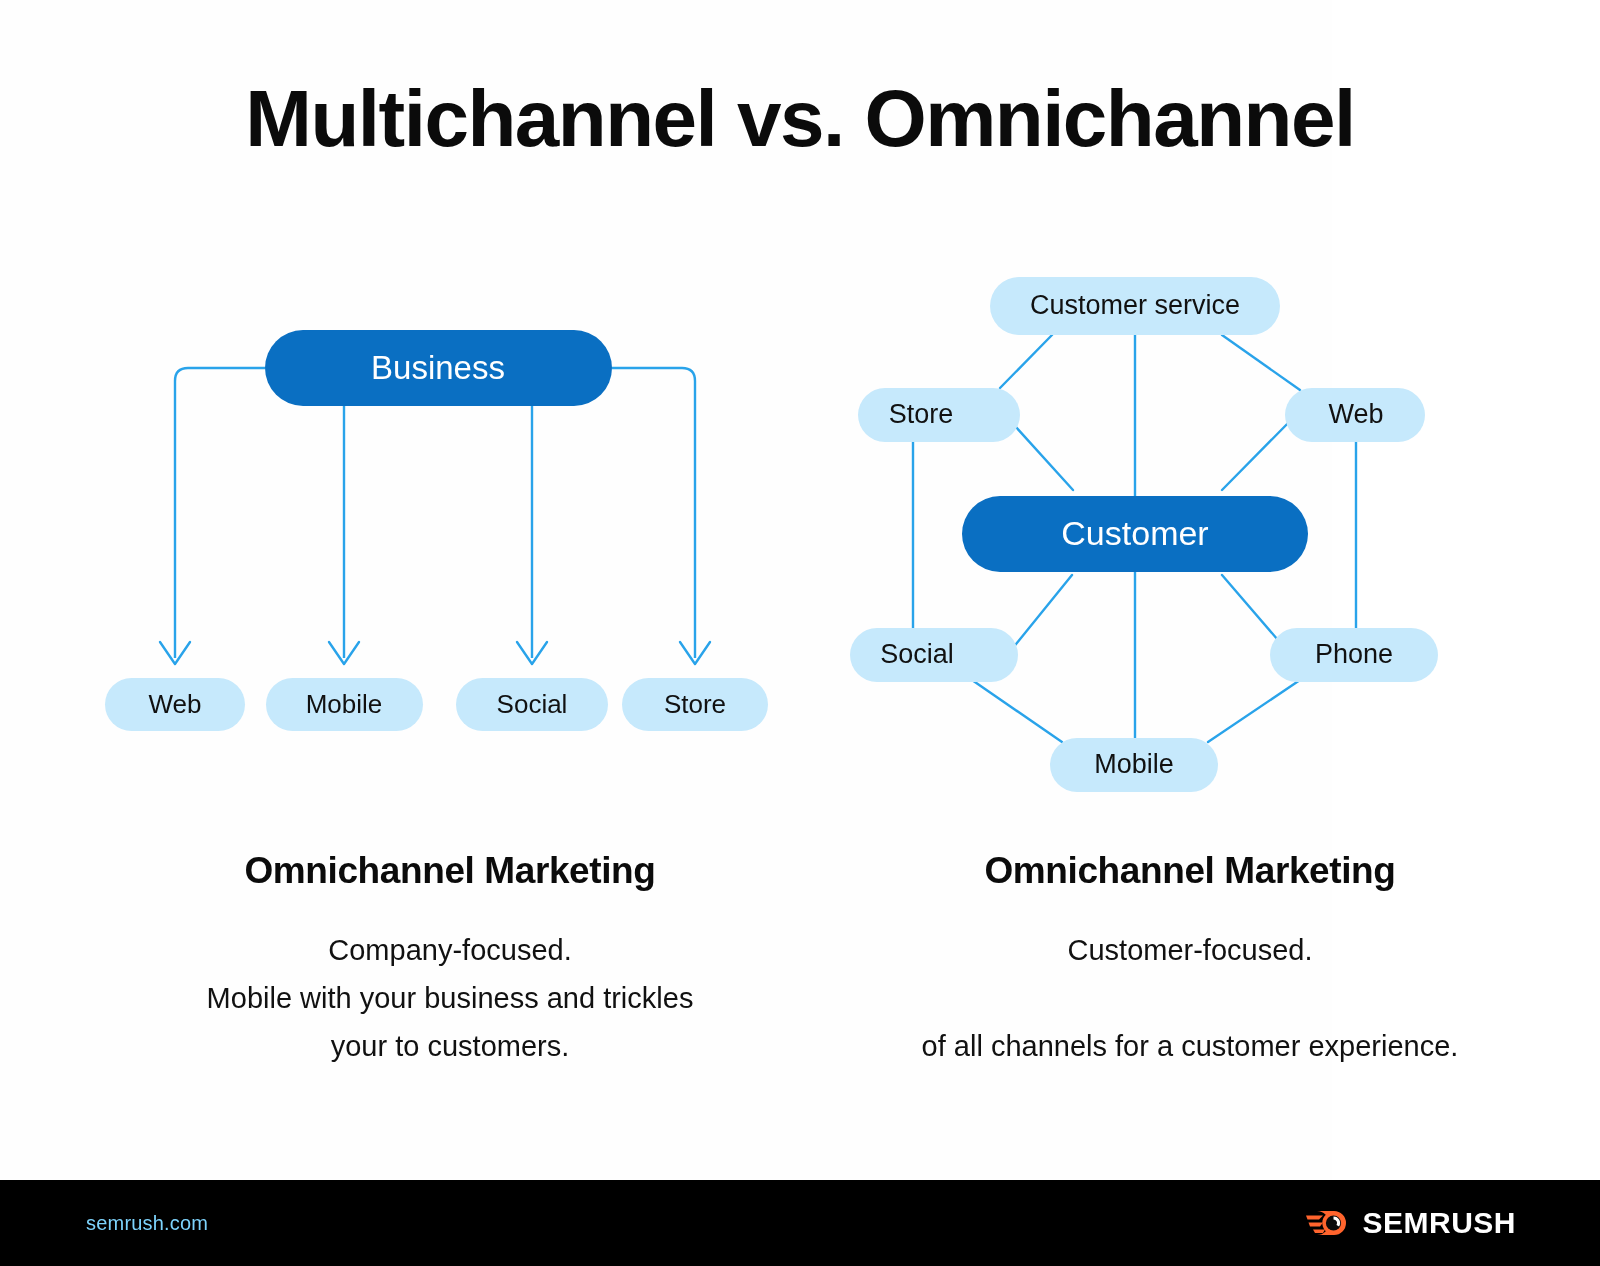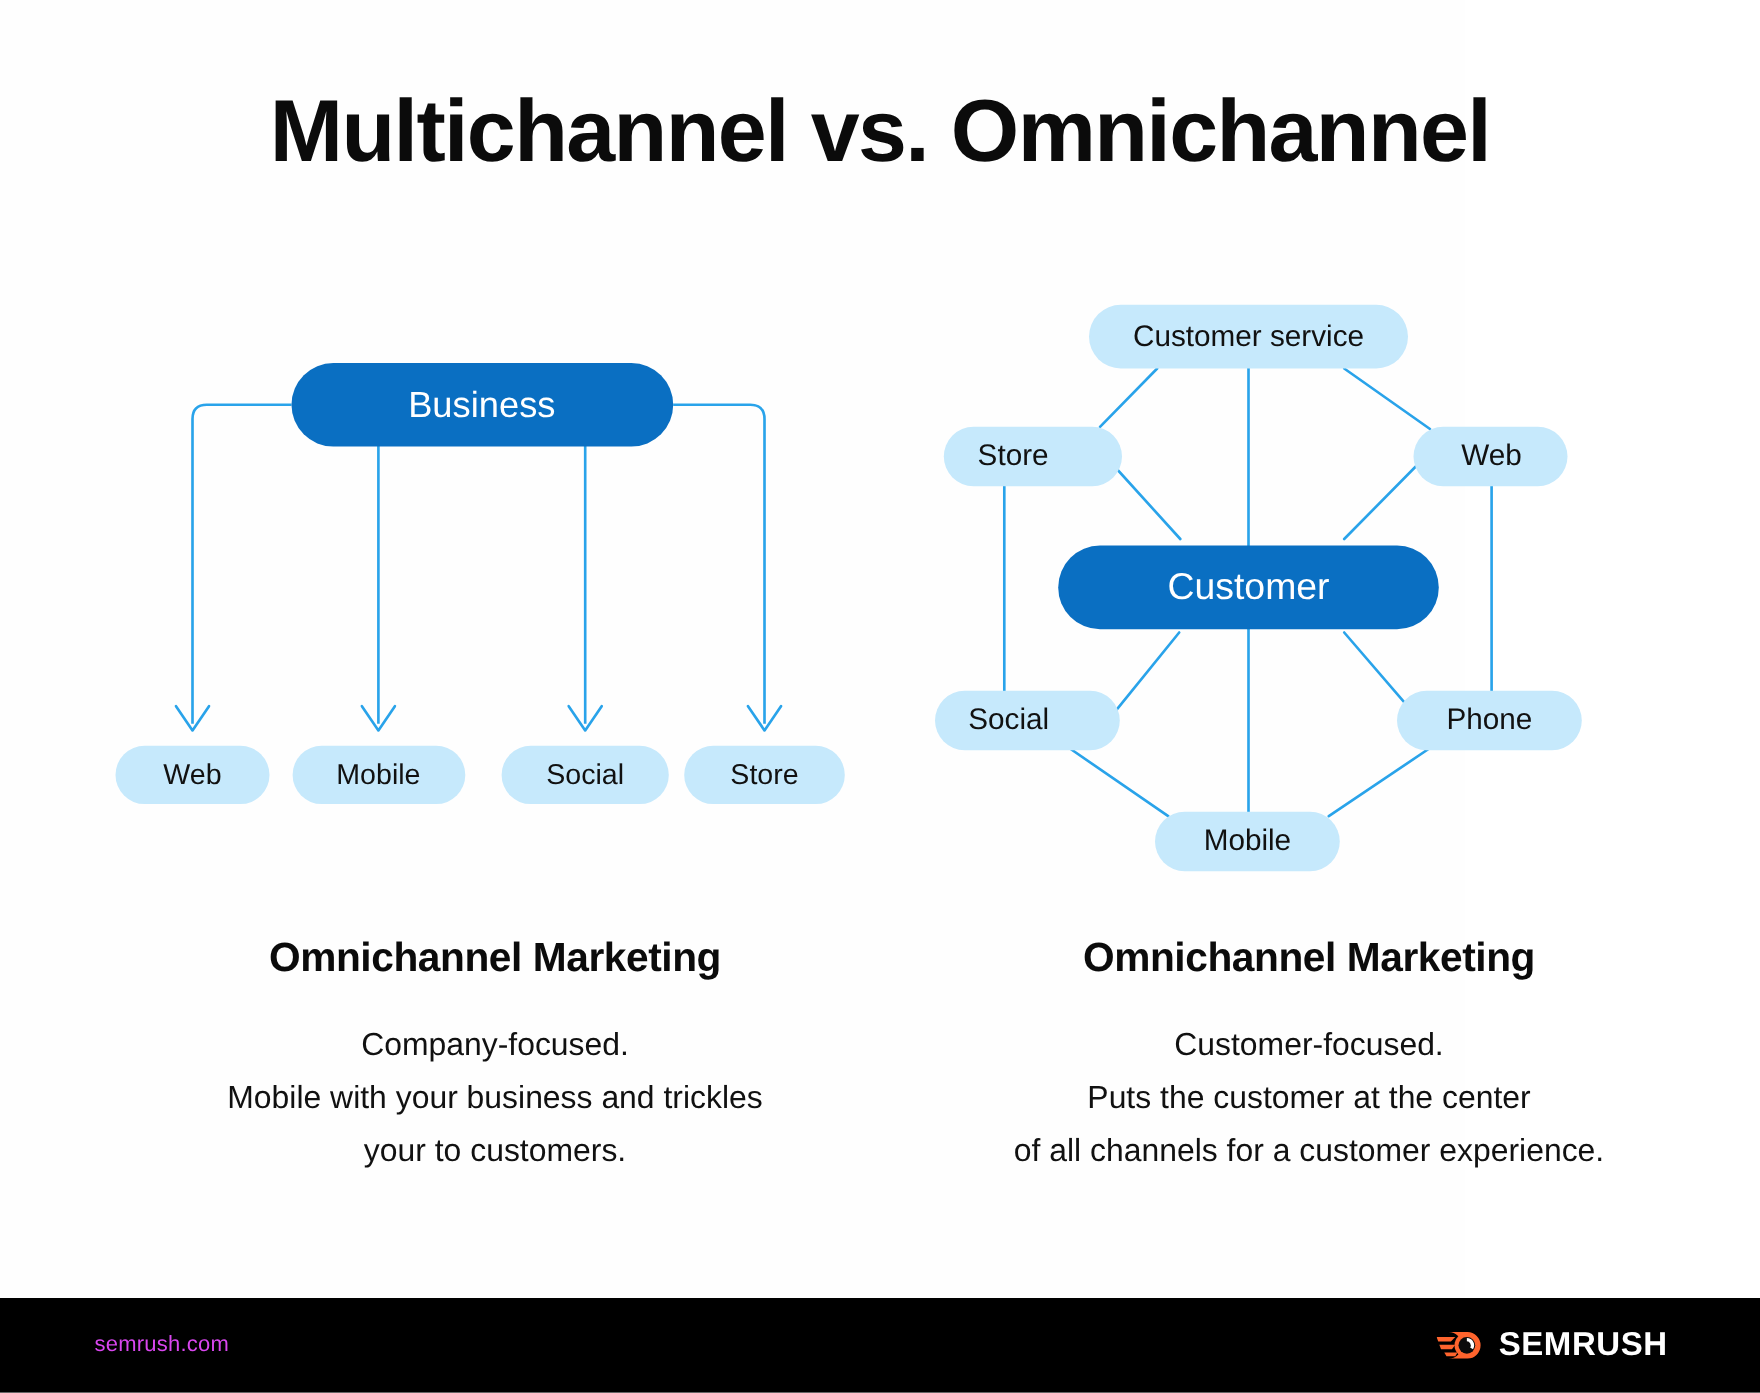--- a/index.html
+++ b/index.html
@@ -88,21 +88,21 @@
     top: 1180px;
     width: 1600px;
     height: 86px;
     background: #000000;
   }
   .footer-url {
     position: absolute;
     left: 86px;
     top: 50%;
     transform: translateY(-50%);
-    color: #d946ef;
+    color: #7dd3fc;
     font-size: 20px;
     font-family: "Liberation Sans", sans-serif;
     letter-spacing: 0.2px;
   }
   .footer-logo {
     position: absolute;
     right: 84px;
     top: 50%;
     transform: translateY(-50%);
     display: flex;
@@ -241,21 +241,21 @@
       <span>Company-focused.</span><br>
       <span>Mobile with your business and trickles</span><br>
       <span>your to customers.</span>
     </p>
   </div>
 
   <div class="caption right">
     <h2>Omnichannel Marketing</h2>
     <p>
       <span>Customer-focused.</span><br>
-      <span>Puts the customer at the center</span><br>
+      <br>
       <span>of all channels for a customer experience.</span>
     </p>
   </div>
 
   <div class="footer">
     <div class="footer-url">semrush.com</div>
 
     <div class="footer-logo">
       <svg width="44" height="34" viewBox="0 0 44 34">
 

